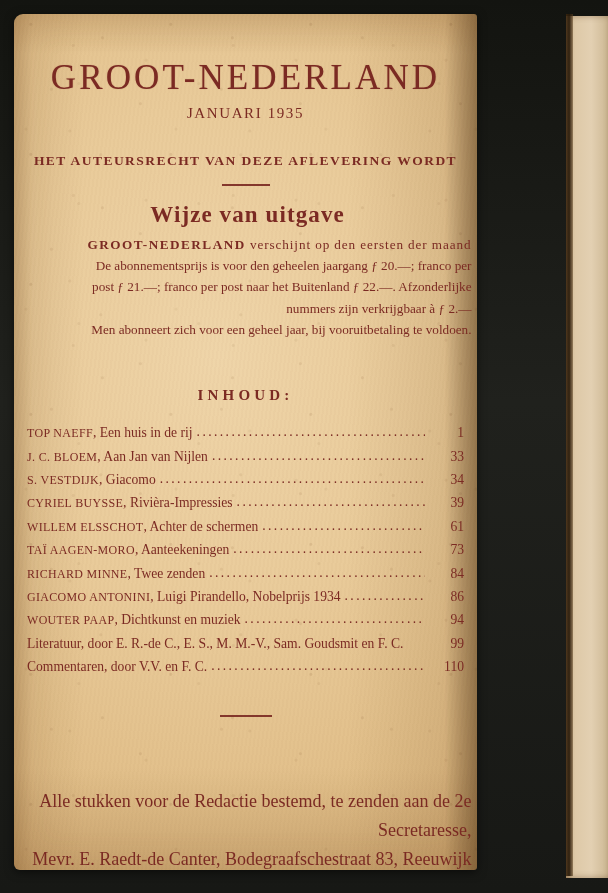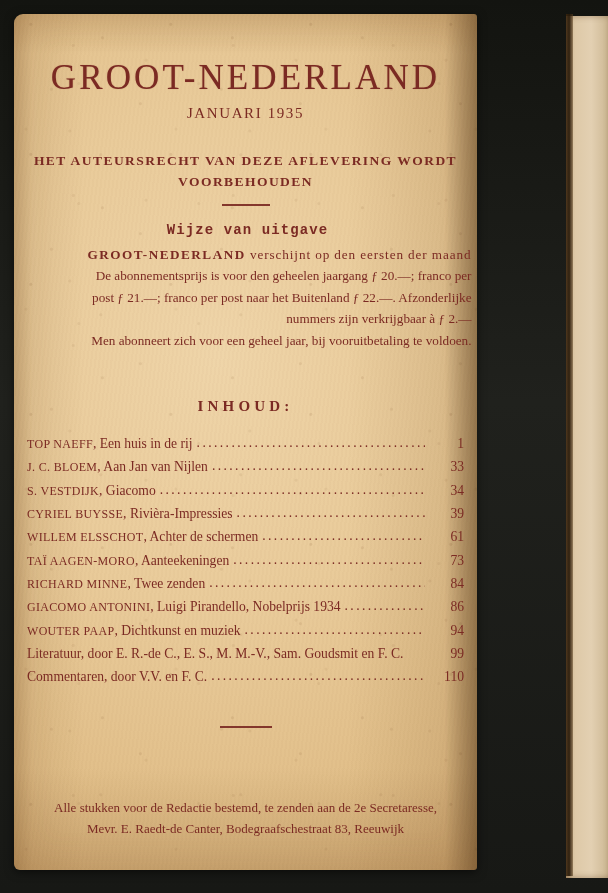--- a/index.html
+++ b/index.html
@@ -145,24 +145,23 @@
     height: 2px;
     margin: 12px auto 0 auto;
     background: #7b2a23;
     border: 0;
     opacity: .92;
   }
   .rule.lower { margin-top: 0; width: 52px; height: 2px; }
 
   .terms-heading {
     margin: 16px 0 0 4px;
-    font-size: 14px;
+    font-size: 23px;
     letter-spacing: 1.1px;
     color: #7b2a23;
-    font-family: Liberation Mono, monospace;
   }
 
   .terms {
     width: 452px;
     margin: 6px auto 0 auto;
     font-size: 13.2px;
     line-height: 1.62;
     color: #7b2a23;
   }
   .terms p { margin: 0; text-align: right; }
@@ -212,24 +211,24 @@
     text-transform: uppercase;
     letter-spacing: .35px;
   }
   .toc-row.nodots .toc-dots { visibility: hidden; }
 
   .lower-rule-wrap { margin-top: 42px; }
 
   .colophon {
     width: 452px;
     margin: 70px auto 4px auto;
-    font-size: 13px;
+    font-size: 18px;
     line-height: 1.6;
     color: #7b2a23;
-    text-align: center;
+    text-align: right;
   }
   .colophon p { margin: 0; }
 </style>
 </head>
 <body>
 
 <div id="scene">
 
   <div id="back-page"></div>
   <div id="gutter"></div>
@@ -238,21 +237,20 @@
     <div id="grain"></div>
 
     <div id="content">
 
       <h1 class="masthead">GROOT-NEDERLAND</h1>
 
       <div class="issue-date">JANUARI 1935</div>
 
       <div class="rights">
         <div>HET AUTEURSRECHT VAN DEZE AFLEVERING WORDT</div>
-        <div>VOORBEHOUDEN</div>
       </div>
 
       <hr class="rule">
 
       <h2 class="terms-heading">Wijze van uitgave</h2>
 
       <div class="terms">
         <p class="brandline">
           <span class="brand">GROOT-NEDERLAND</span>
           <span>verschijnt op den eersten der maand</span>

